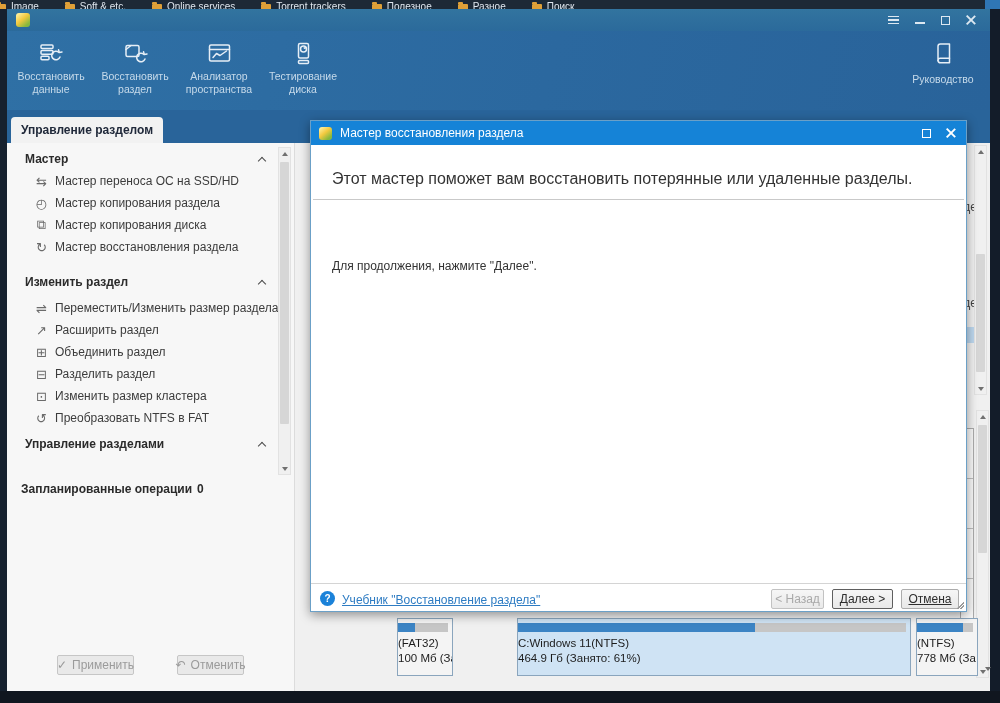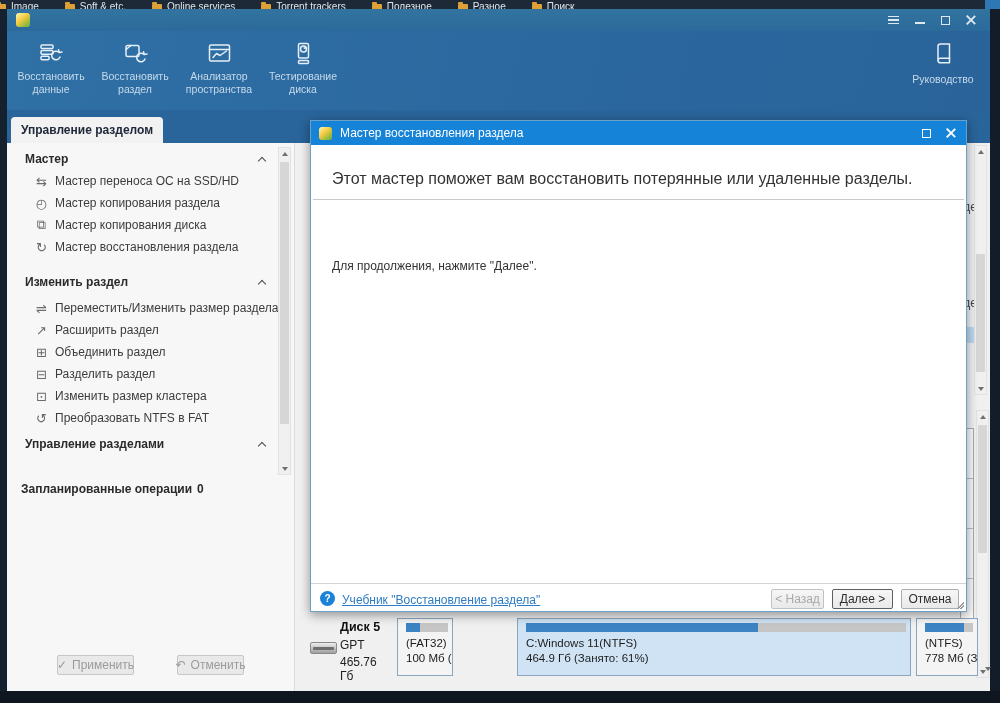--- a/index.html
+++ b/index.html
@@ -70,21 +70,21 @@
   .frag-boxcol i { display:block; height:50px; border-bottom:1px solid #bdbdbd; }
 
   
   .disk-bar { position:absolute; left:5px; top:475px; width:690px; height:62px; }
   .disk-info { position:absolute; left:0; top:0; width:92px; height:60px; cursor:pointer; }
   .hdd { position:absolute; left:10px; top:24px; width:27px; height:12px; background:linear-gradient(#ededed,#9f9f9f); border:1px solid #8a8a8a; border-radius:2px; }
   .hdd:after { content:''; position:absolute; left:2px; right:2px; top:4px; height:3px; background:#6e6e6e; border-radius:1px; }
   .disk-name { position:absolute; left:40px; top:2px; font-size:12.5px; font-weight:bold; color:#111; }
   .disk-type { position:absolute; left:40px; top:20px; font-size:12px; color:#222; }
   .disk-size { position:absolute; left:40px; top:37px; font-size:12px; color:#222; }
-  .pbox { position:absolute; top:0; height:58px; border:1px solid #8aa5bd; background:#f4f4f4; padding:4px 4px 0 8px; overflow:hidden; cursor:pointer; }
+  .pbox { position:absolute; top:0; height:58px; border:1px solid #8aa5bd; background:#f4f4f4; padding:4px 4px 0 0; overflow:hidden; cursor:pointer; }
   .pbox.selected { background:#cfe3f4; }
   .pbar { height:9px; background:#c6c6c6; margin-bottom:4px; }
   .pbar-fill { height:100%; background:#3c84c4; }
   .plabel,.pinfo { font-size:11.5px; line-height:15px; color:#1c1c1c; white-space:nowrap; }
   .map-down-arrow { position:absolute; display:flex; align-items:center; justify-content:center; width:13px; height:13px; }
 
   
   .dialog { position:absolute; left:310px; top:120px; width:657px; height:492px; background:#fff; border:1px solid #6ba0c7; box-shadow:0 3px 10px rgba(0,0,0,.4); z-index:10; }
   .dlg-title { position:absolute; left:0; top:0; right:0; height:24px; background:#1583d7; display:flex; align-items:center; }
   .dlg-title .mtlogo { width:13px; height:13px; margin-left:8px; }
@@ -326,26 +326,20 @@
           <div class="sb-btn" style="top:0">
               <span class="tri-up"></span>
             </div>
           <div class="sb-thumb" style="top:14px; height:128px;"></div>
           <div class="sb-btn" style="bottom:0">
               <span class="tri-down"></span>
             </div>
         </div>
 
         <div class="disk-bar">
-          <div class="disk-info">
-            <span class="hdd"></span>
-            <span class="disk-name">Диск 5</span>
-            <span class="disk-type">GPT</span>
-            <span class="disk-size">465.76 Гб</span>
-          </div>
           <div class="pbox" style="left:97px; width:56px;">
             <div class="pbar">
                 <div class="pbar-fill" style="width: 33%;"></div>
               </div>
             <div class="plabel">(FAT32)</div>
             <div class="pinfo">100 Мб (За</div>
           </div>
           <div class="pbox selected" style="left:217px; width:394px;">
             <div class="pbar">
                 <div class="pbar-fill" style="width: 61%;"></div>
@@ -378,17 +372,17 @@
       </div>
     </div>
     <div class="dlg-sub">Этот мастер поможет вам восстановить потерянные или удаленные разделы.</div>
     <div class="dlg-sep1"></div>
     <div class="dlg-instr">Для продолжения, нажмите "Далее".</div>
     <div class="dlg-sep2"></div>
     <div class="help-ic">?</div>
     <span class="dlg-link">Учебник "Восстановление раздела"</span>
     <button class="dlg-btn disabled" style="left:460px; width:53px;">&lt; Назад</button>
     <button class="dlg-btn default" style="left:521px; width:61px;">Далее &gt;</button>
-    <button class="dlg-btn" style="left:590px; width:58px;">Отмена</button>
+    <button class="dlg-btn" style="left:590px; width:58px;text-decoration:underline;">Отмена</button>
     <span class="grip"></span>
   </div>
 
 </div>
 
 </body></html>

